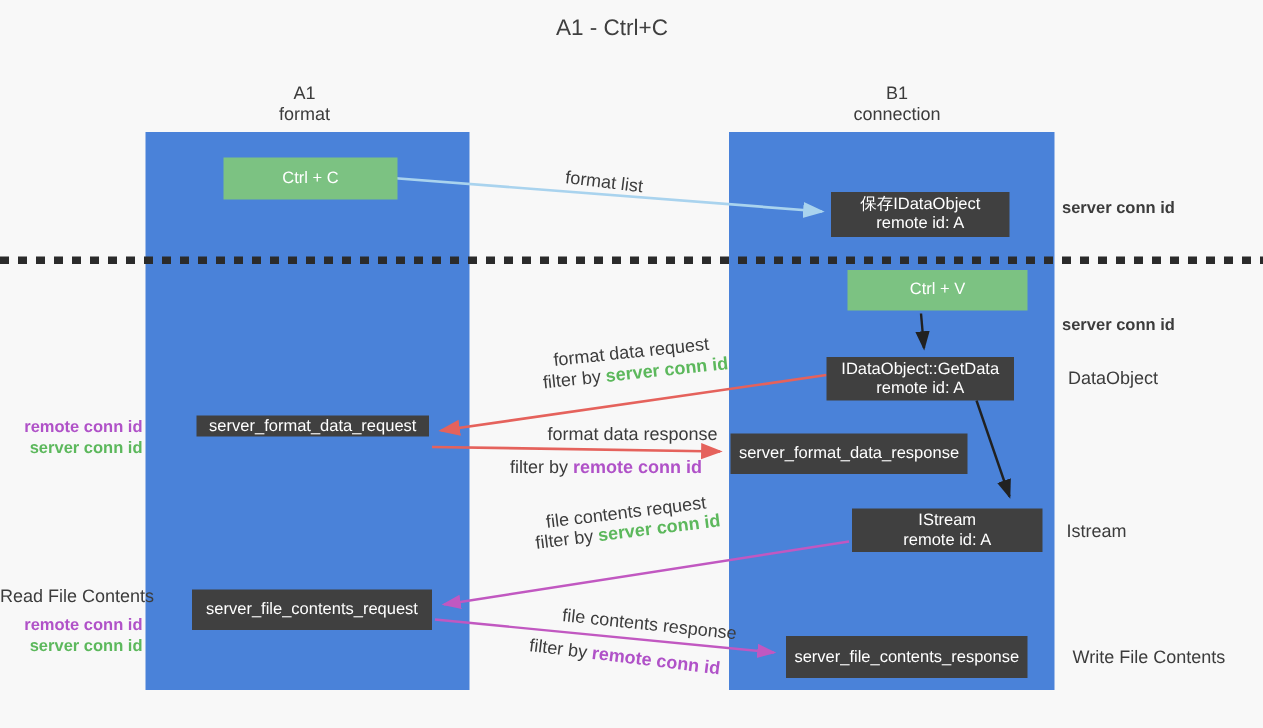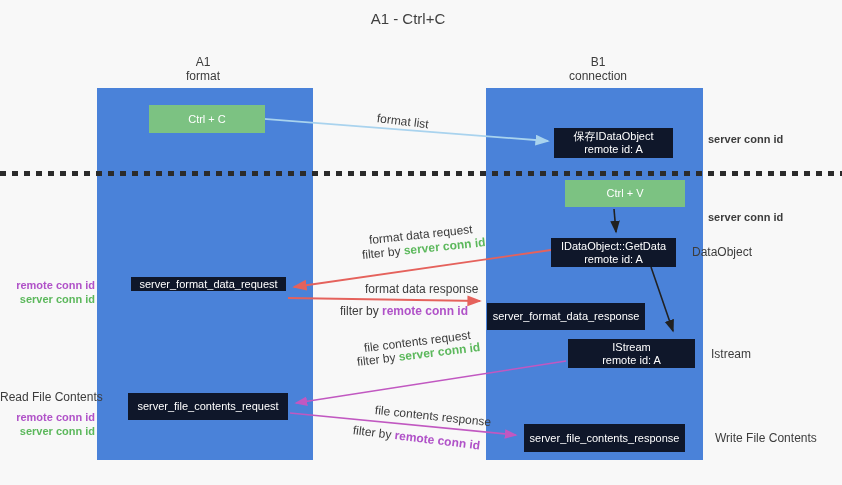--- a/index.html
+++ b/index.html
@@ -39,28 +39,28 @@
   .lane-header.right{left:538px;}
 
   svg.arrows{position:absolute;left:0;top:0;z-index:5;}
 
   .node{
     position:absolute;z-index:10;
     color:#ffffff;font-size:11px;line-height:13px;
     display:flex;flex-direction:column;align-items:center;justify-content:center;
     text-align:center;white-space:nowrap;
   }
-  .node.orange{background:#0f172a;}
+  .node.orange{background:#404040;}
   .node.green{background:#7cc282;margin-left:12px;}
 
   .n-ctrl-c{left:137px;top:105px;width:116px;height:28px;}
   .n-ctrl-v{left:553px;top:180px;width:120px;height:27px;}
   .n-save{left:554px;top:128px;width:119px;height:30px;}
   .n-getdata{left:551px;top:238px;width:125px;height:29px;}
-  .n-fdresp{left:487px;top:303px;width:158px;height:27px;}
+  .n-fdresp{left:487px;top:289px;width:158px;height:27px;}
   .n-istream{left:568px;top:339px;width:127px;height:29px;}
   .n-fcresp{left:524px;top:424px;width:161px;height:28px;}
   .n-fdreq{left:131px;top:277px;width:155px;height:14px;}
   .n-fcreq{left:128px;top:393px;width:160px;height:27px;}
 
   .flow-label{
     position:absolute;z-index:12;white-space:nowrap;
     font-size:12px;color:#3c3c3c;transform-origin:left center;
   }
   .fl-format-list{left:377px;top:111px;transform:rotate(7deg);}
@@ -75,21 +75,21 @@
 
   .id-green{color:#5cb85c;font-weight:bold;}
   .id-purple{color:#b052c8;font-weight:bold;}
 
   .side-label{
     position:absolute;z-index:12;white-space:nowrap;font-size:12px;color:#3c3c3c;
   }
   .side-label.small{font-size:11px;}
   .sl-server-top{left:708px;top:133px;}
   .sl-server-mid{left:708px;top:211px;}
-  .sl-dataobject{left:692px;top:245px;}
+  .sl-dataobject{left:712px;top:245px;}
   .sl-istream{left:711px;top:347px;}
   .sl-write{left:715px;top:431px;}
 
   .left-label{
     position:absolute;left:0;width:95px;text-align:right;z-index:12;
     white-space:nowrap;font-size:11px;
   }
   .ll-remote-top{top:279px;}
   .ll-server-top{top:293px;}
   .ll-read{top:390px;font-size:12px;color:#3c3c3c;}

